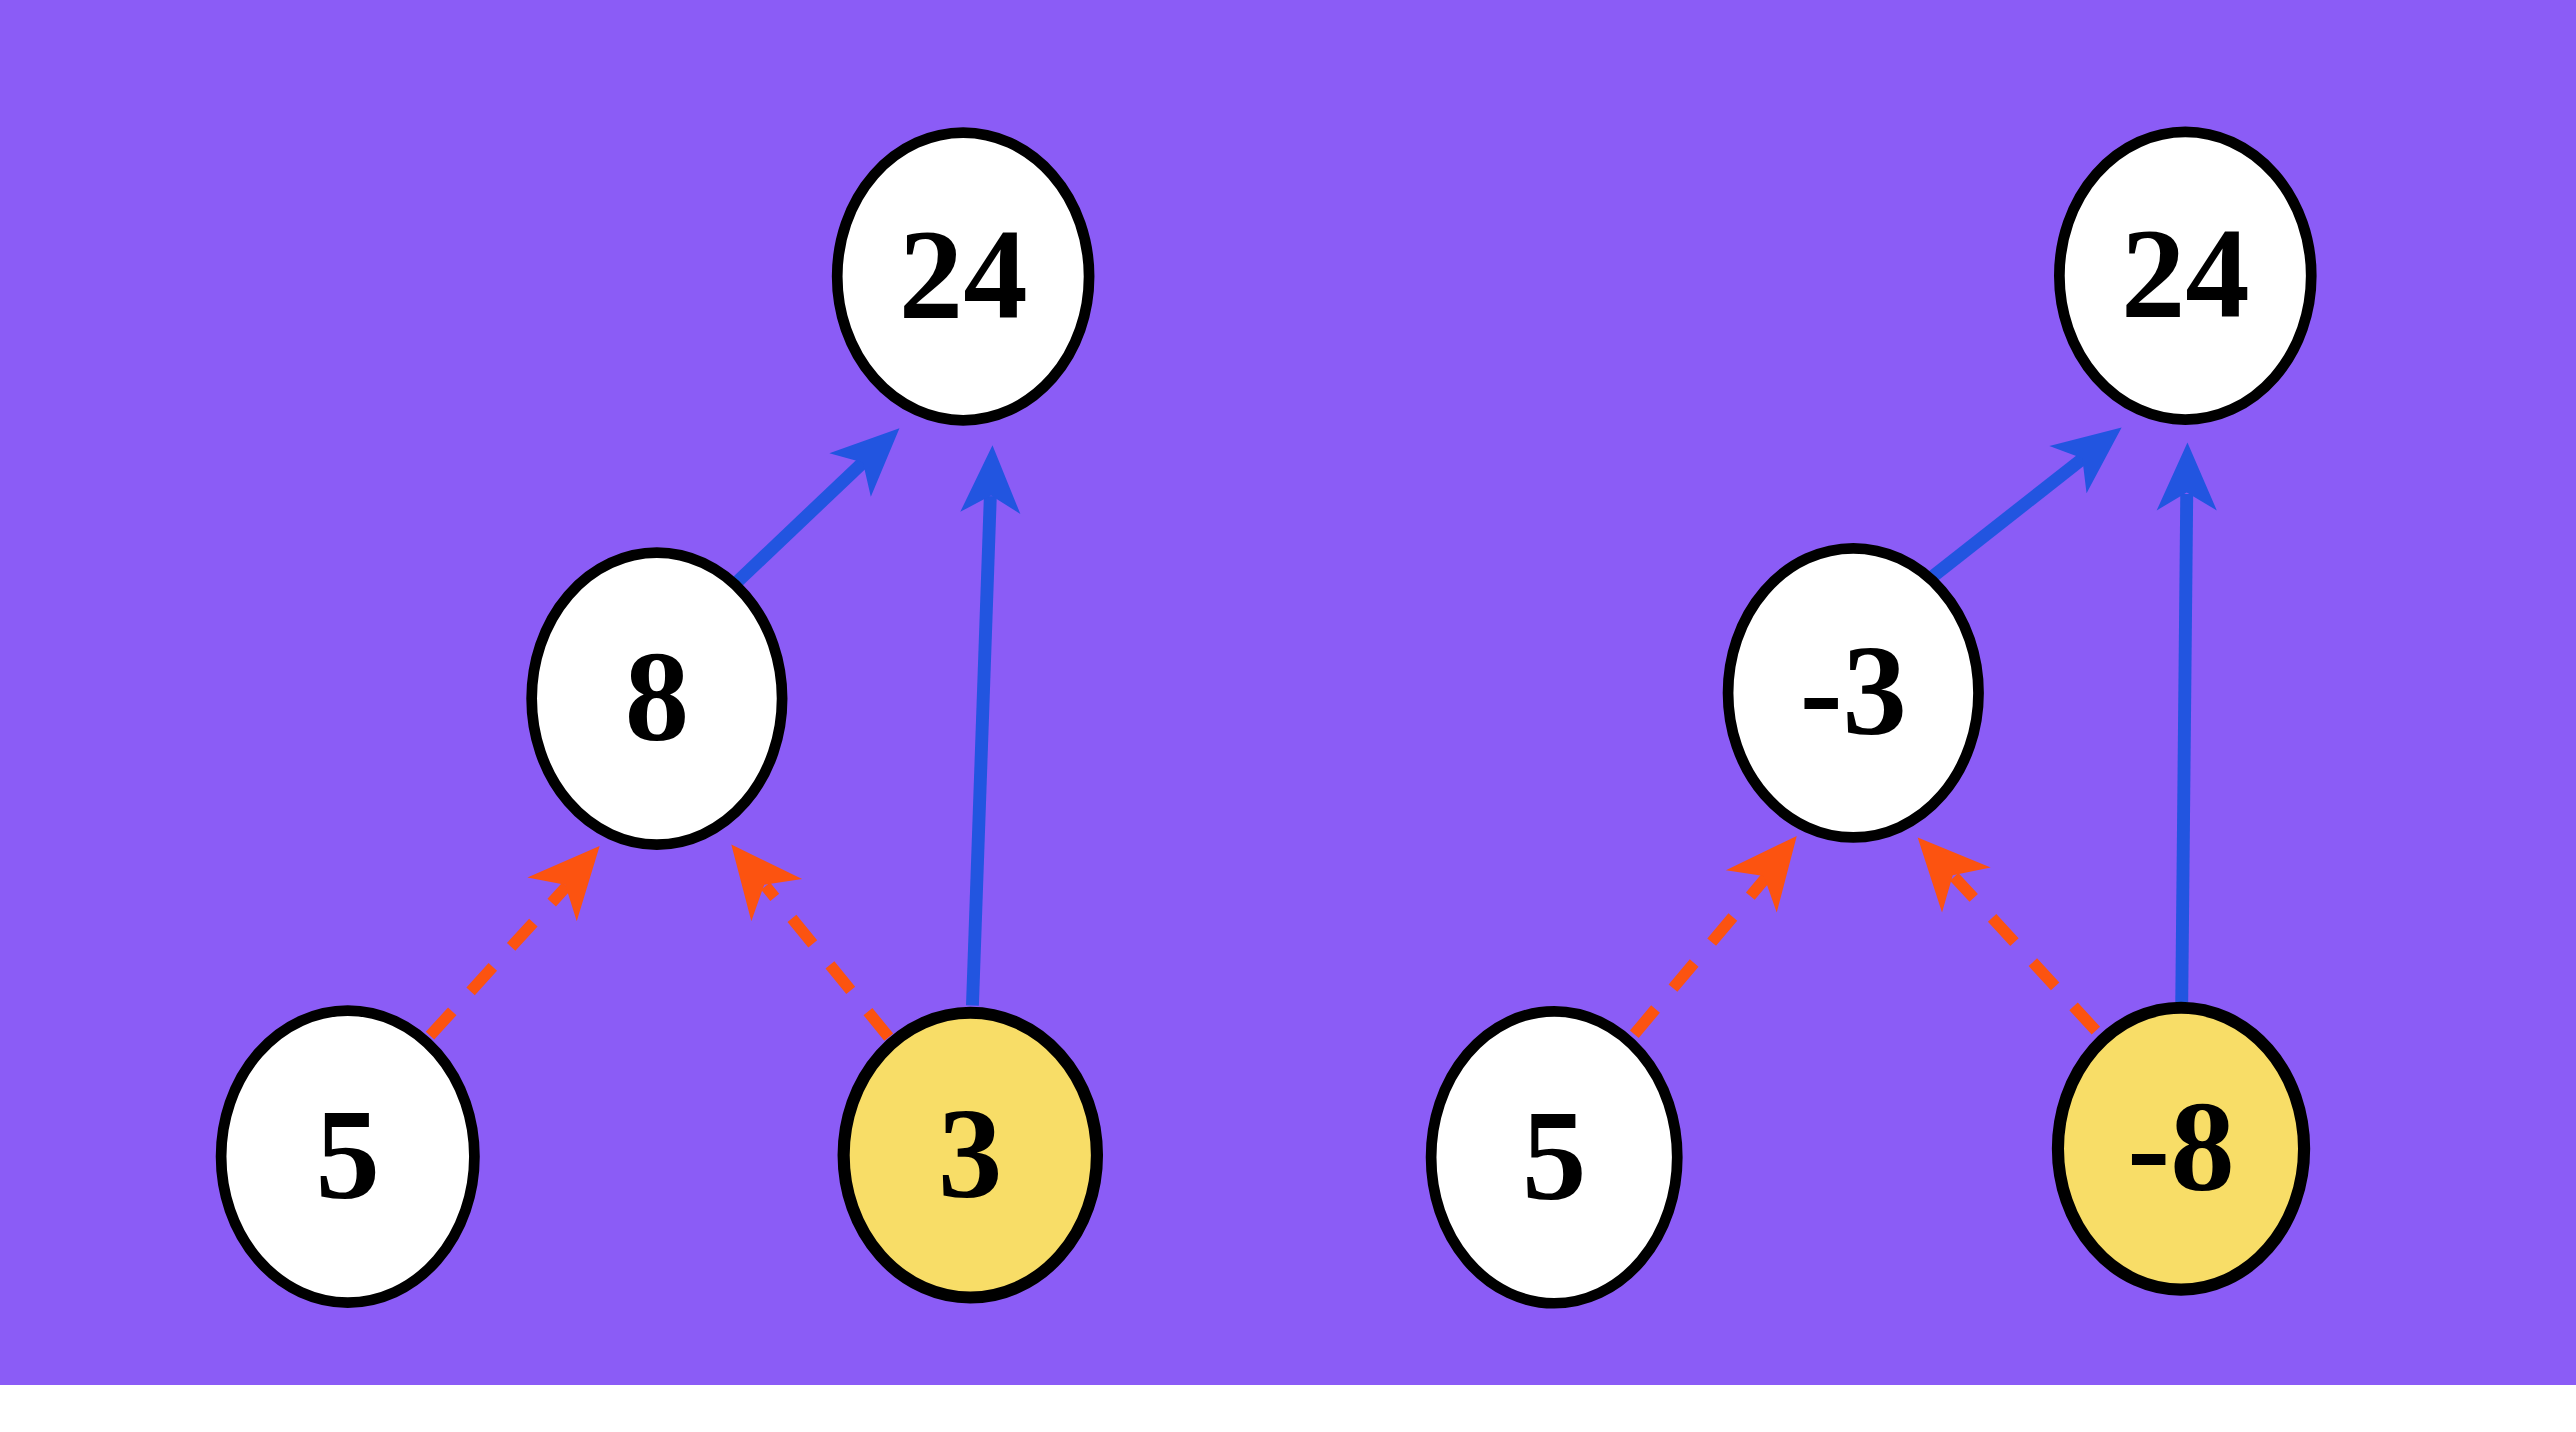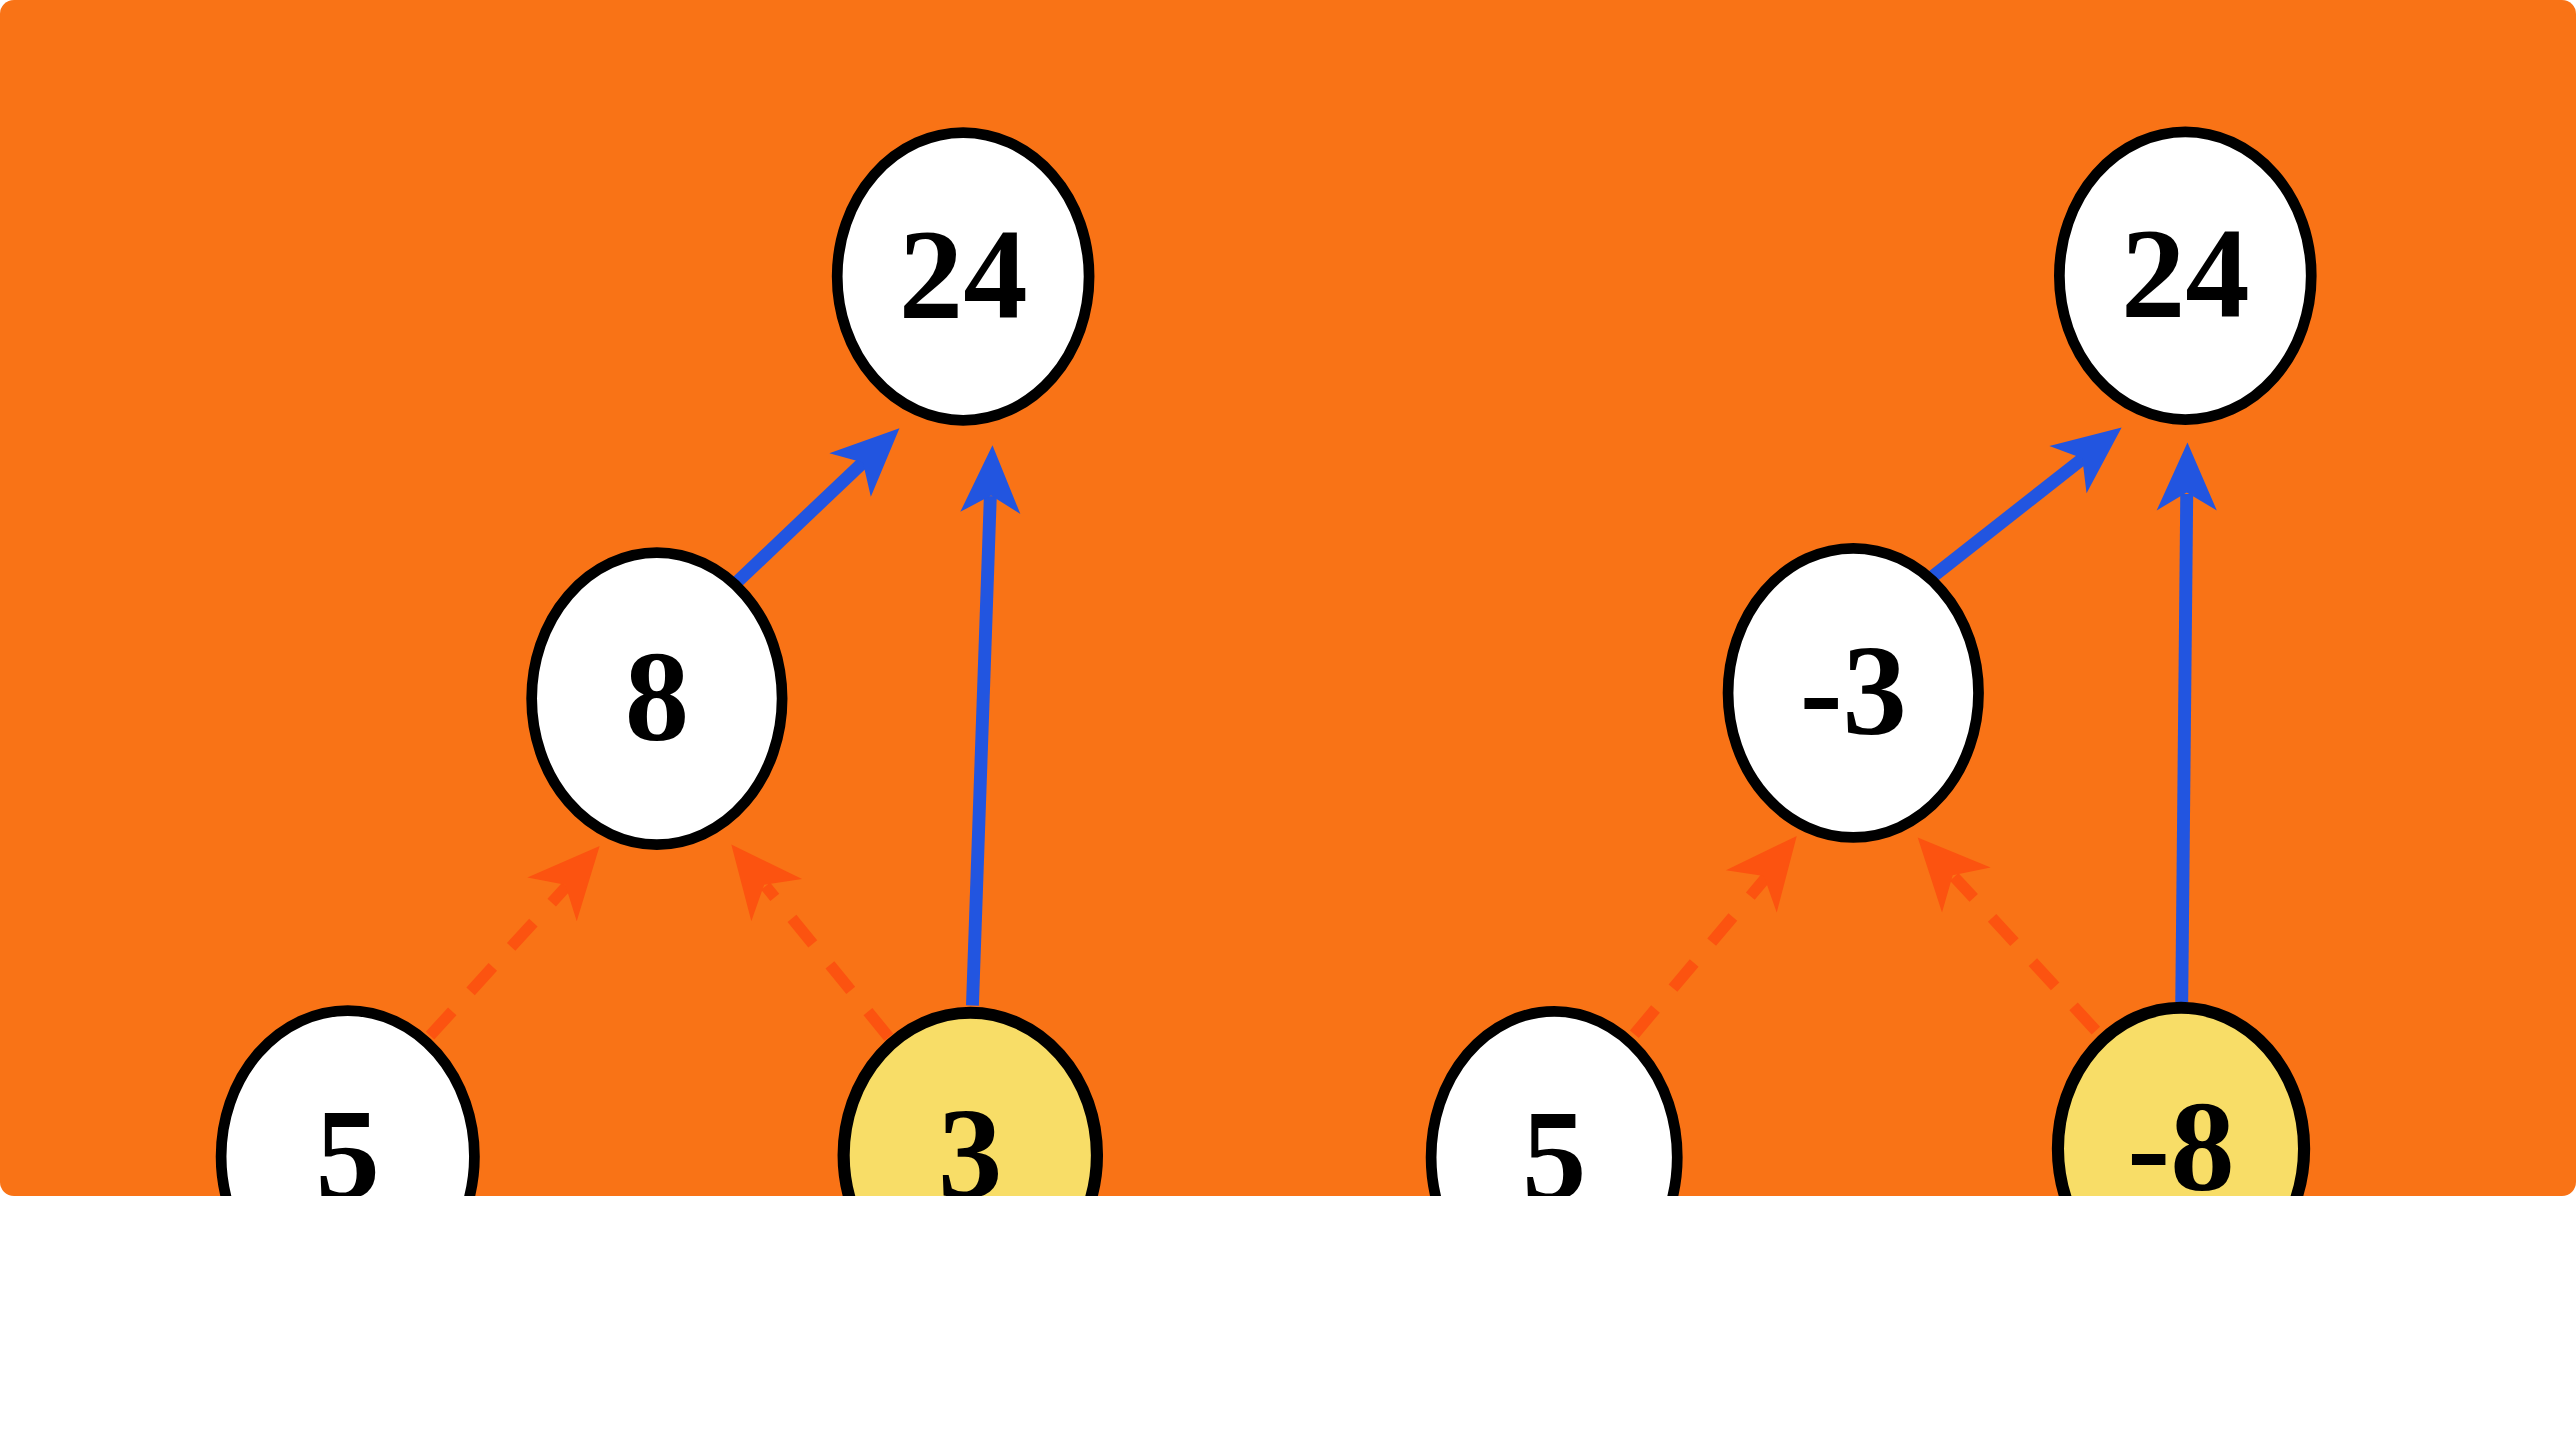--- a/index.html
+++ b/index.html
@@ -3,24 +3,23 @@
 <meta charset="utf-8">
 <style>
   html, body {
     margin: 0;
     padding: 0;
     background: #ffffff;
   }
   .stage {
     position: relative;
     width: 2576px;
-    height: 1196px;
-    background: #f97316;
+    height: 1385px;
+    background: #8b5cf6;
     overflow: hidden;
-    border-radius: 14px;
   }
   .stage svg {
     display: block;
     width: 2576px;
     height: 1433px;
   }
   .node-ellipse {
     stroke: #000000;
     stroke-width: 15;
   }

